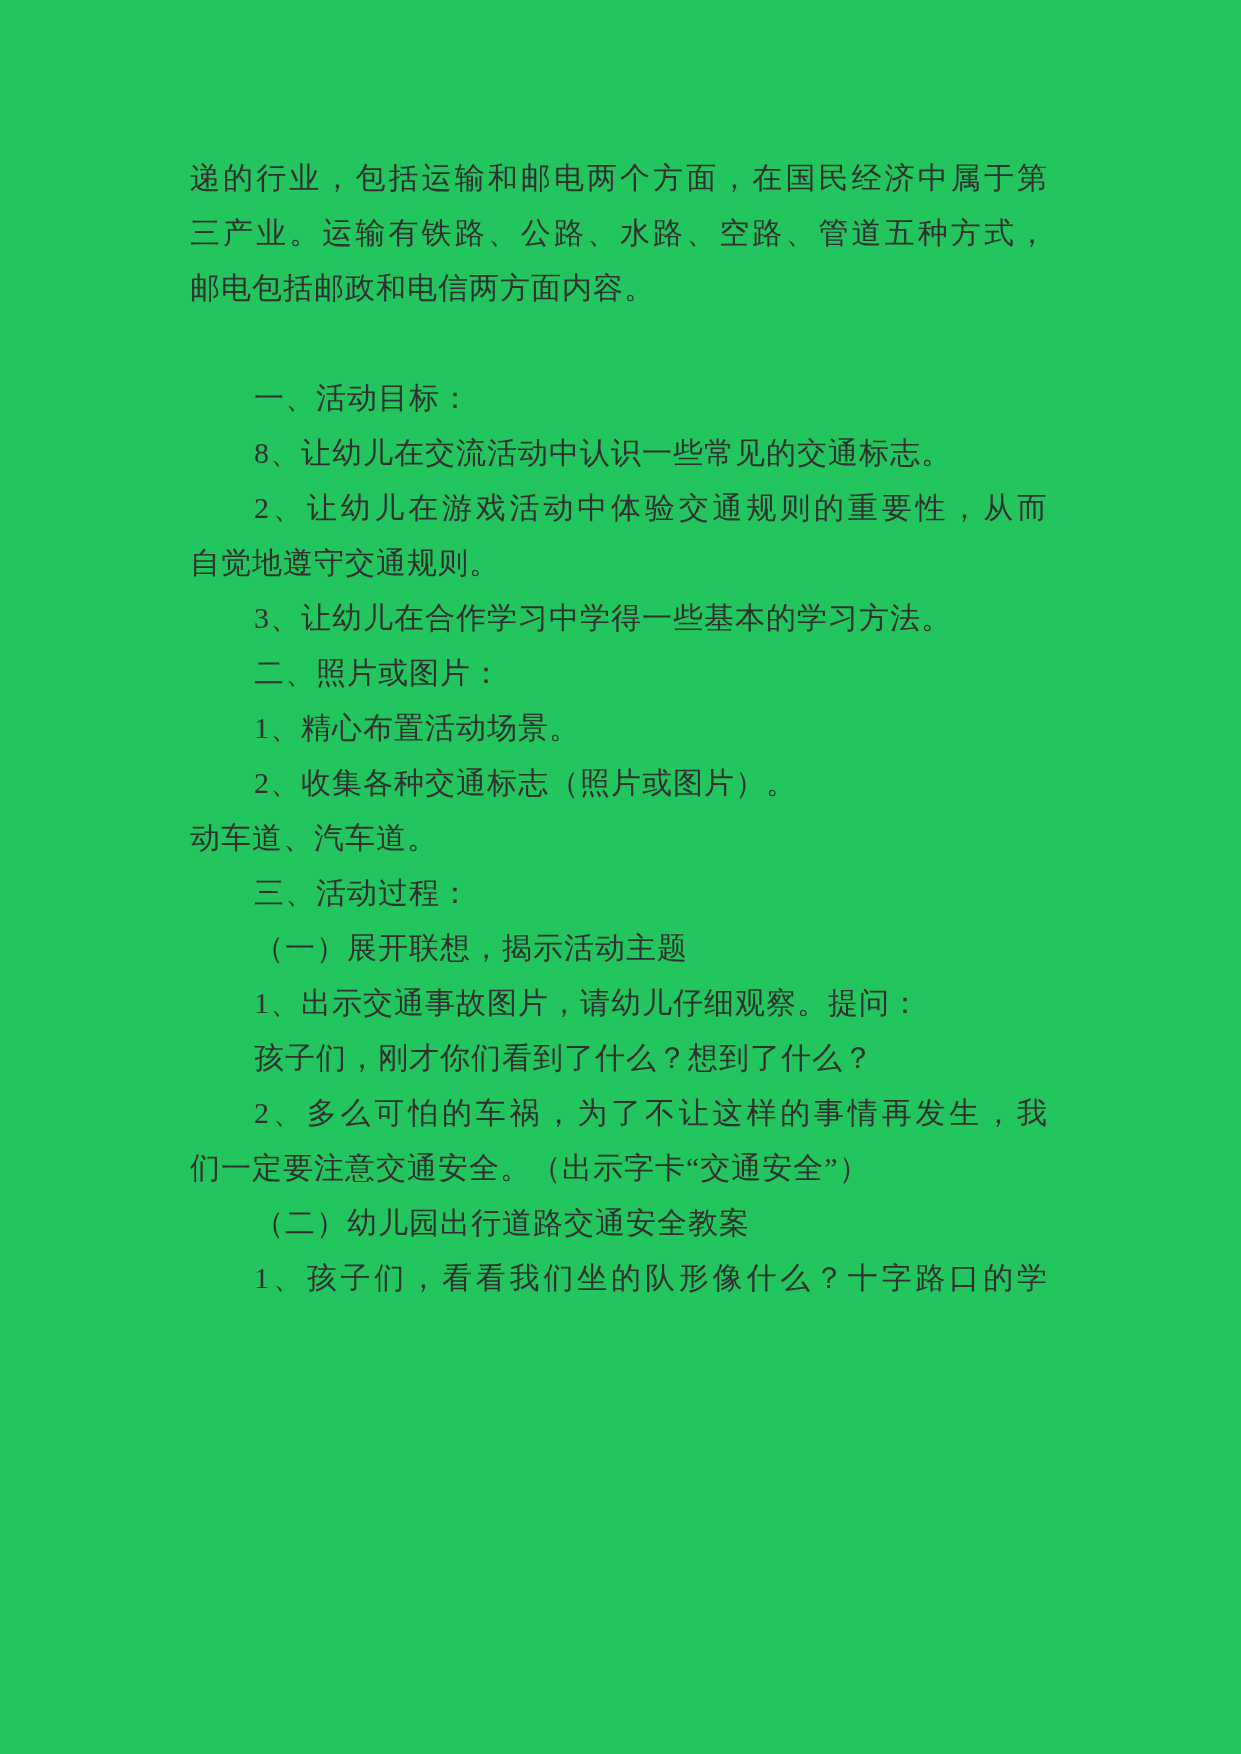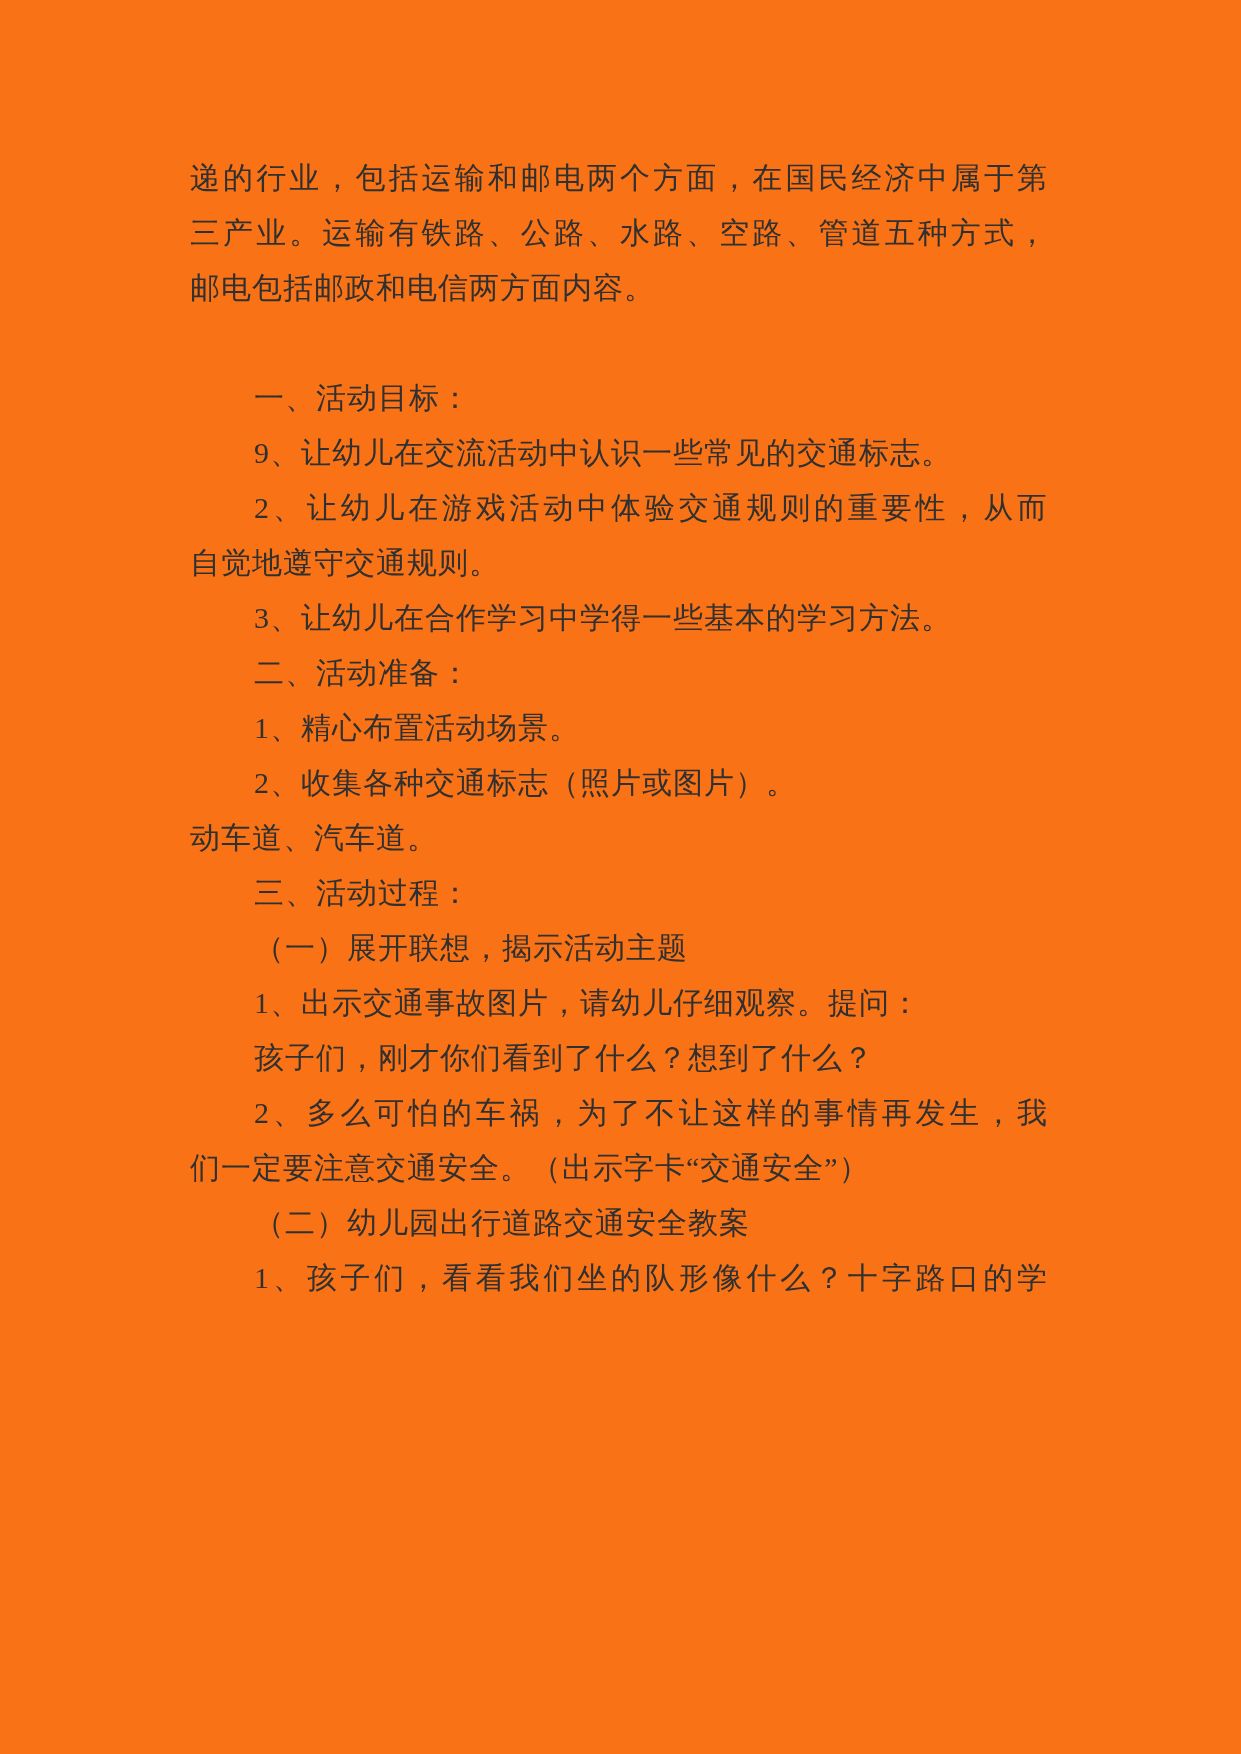--- a/index.html
+++ b/index.html
@@ -12,21 +12,21 @@
     height: 1754px;
     position: relative;
     overflow: hidden;
     font-family: "Liberation Serif", "DejaVu Serif", serif;
   }
   .page {
     position: absolute;
     left: 0; top: 0;
     width: 1241px;
     height: 1754px;
-    background: #f97316;
+    background: #22c55e;
   }
   .doc-body {
     position: absolute;
     left: 190px;
     top: 150px;
     width: 858px;
     color: #303030;
   }
   .ln {
     font-size: 30px;
@@ -56,26 +56,26 @@
   <div class="doc-body">
 
     <div class="ln fill">递的行业，包括运输和邮电两个方面，在国民经济中属于第</div>
     <div class="ln fill">三产业。运输有铁路、公路、水路、空路、管道五种方式，</div>
     <div class="ln">邮电包括邮政和电信两方面内容。</div>
 
     <div class="blank"></div>
 
 
     <div class="ln ind">一、活动目标：</div>
-    <div class="ln ind">9、让幼儿在交流活动中认识一些常见的交通标志。</div>
+    <div class="ln ind">8、让幼儿在交流活动中认识一些常见的交通标志。</div>
     <div class="ln ind fill">2、让幼儿在游戏活动中体验交通规则的重要性，从而</div>
     <div class="ln">自觉地遵守交通规则。</div>
     <div class="ln ind">3、让幼儿在合作学习中学得一些基本的学习方法。</div>
 
-    <div class="ln ind">二、活动准备：</div>
+    <div class="ln ind">二、照片或图片：</div>
     <div class="ln ind">1、精心布置活动场景。</div>
     <div class="ln ind">2、收集各种交通标志（照片或图片）。</div>
     <div class="ln">动车道、汽车道。</div>
 
     <div class="ln ind">三、活动过程：</div>
     <div class="ln ind">（一）展开联想，揭示活动主题</div>
     <div class="ln ind">1、出示交通事故图片，请幼儿仔细观察。提问：</div>
     <div class="ln ind">孩子们，刚才你们看到了什么？想到了什么？</div>
     <div class="ln ind fill">2、多么可怕的车祸，为了不让这样的事情再发生，我</div>
     <div class="ln">们一定要注意交通安全。（出示字卡“交通安全”）</div>

